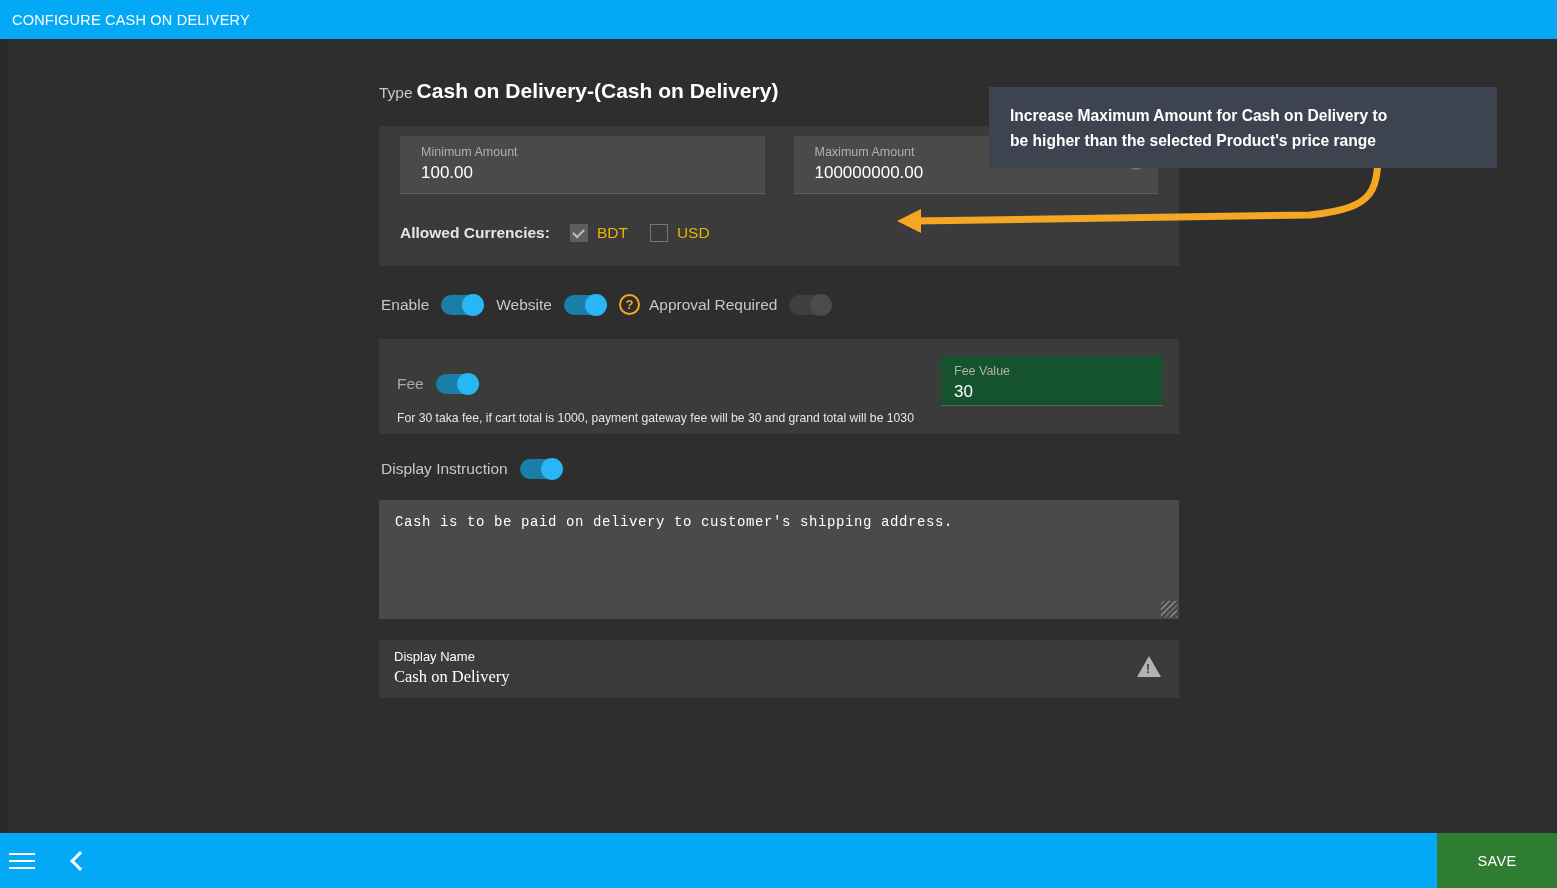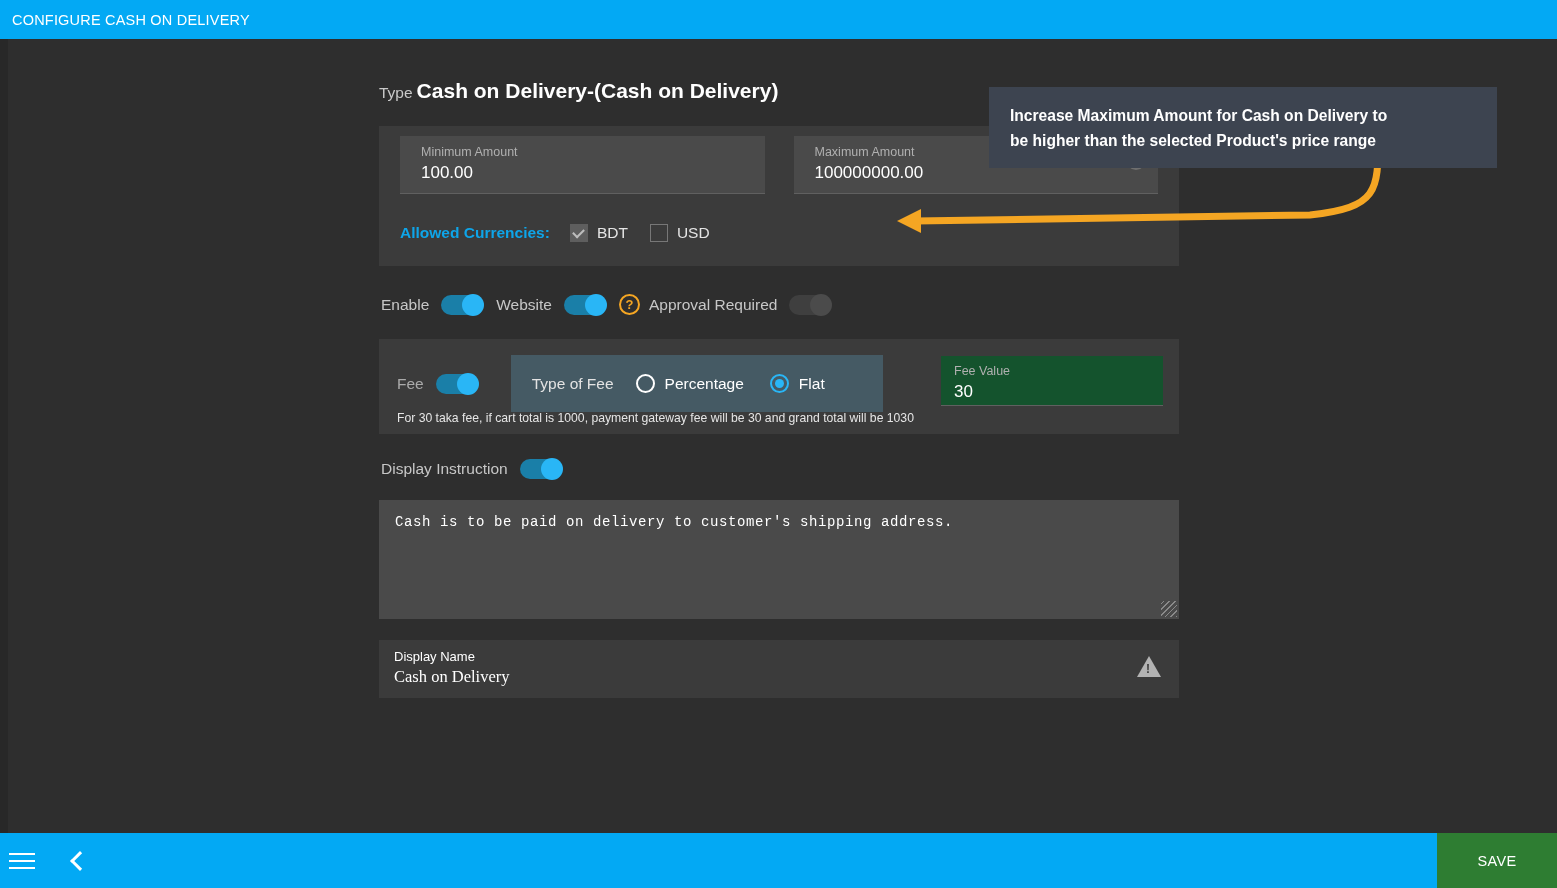--- a/index.html
+++ b/index.html
@@ -80,35 +80,35 @@
     background: #6f6f6f; color: #3b3b3b;
     font-size: 13px; font-weight: bold; font-style: italic;
     display: flex; align-items: center; justify-content: center;
     font-family: "Liberation Serif", serif;
   }
   .currency-row {
     display: flex; align-items: center;
     padding: 0 21px; margin-top: 30px;
     gap: 0;
   }
-  .currency-label { color: #0ea5e9; font-size: 15.5px; font-weight: bold; margin-right: 20px; }
+  .currency-label { color: #e5e5e5; font-size: 15.5px; font-weight: bold; margin-right: 20px; }
   .cbox-wrap { display: flex; align-items: center; gap: 9px; margin-right: 22px; }
   .cbox {
     width: 18px; height: 18px;
     border: 1px solid #777;
     display: flex; align-items: center; justify-content: center;
   }
   .cbox.checked { background: #5e5e5e; border-color: #5e5e5e; }
   .cbox.checked::after {
     content: "";
     width: 9px; height: 5px;
     border-left: 2px solid #bdbdbd; border-bottom: 2px solid #bdbdbd;
     transform: rotate(-45deg) translate(1px,-1px);
   }
-  .cbox-label { color: #e5e5e5; font-size: 15.5px; }
+  .cbox-label { color: #eab308; font-size: 15.5px; }
 
   
   .toggle-row {
     display: flex; align-items: center;
     margin-top: 28px; padding-left: 2px;
   }
   .toggle-text { color: #c7c7c7; font-size: 15.5px; }
   .switch {
     position: relative;
     width: 41px; height: 20px;
@@ -331,33 +331,20 @@
 
       <div class="fee-card">
         <div class="fee-inner">
           <div class="fee-left">
             <div class="fee-label">Fee</div>
             <div class="switch">
                 <div class="knob"></div>
               </div>
           </div>
 
-          <div class="type-of-fee-panel">
-            <div class="tof-label">Type of Fee</div>
-
-            <div class="radio-wrap">
-              <div class="radio"></div>
-              <div class="radio-label">Percentage</div>
-            </div>
-
-            <div class="radio-wrap">
-              <div class="radio sel"></div>
-              <div class="radio-label">Flat</div>
-            </div>
-          </div>
         </div>
 
         <div class="fee-value-box">
           <div class="field-label">Fee Value</div>
           <div class="field-value">30</div>
         </div>
 
         <div class="fee-hint">For 30 taka fee, if cart total is 1000, payment gateway fee will be 30 and grand total will be 1030</div>
       </div>
 

